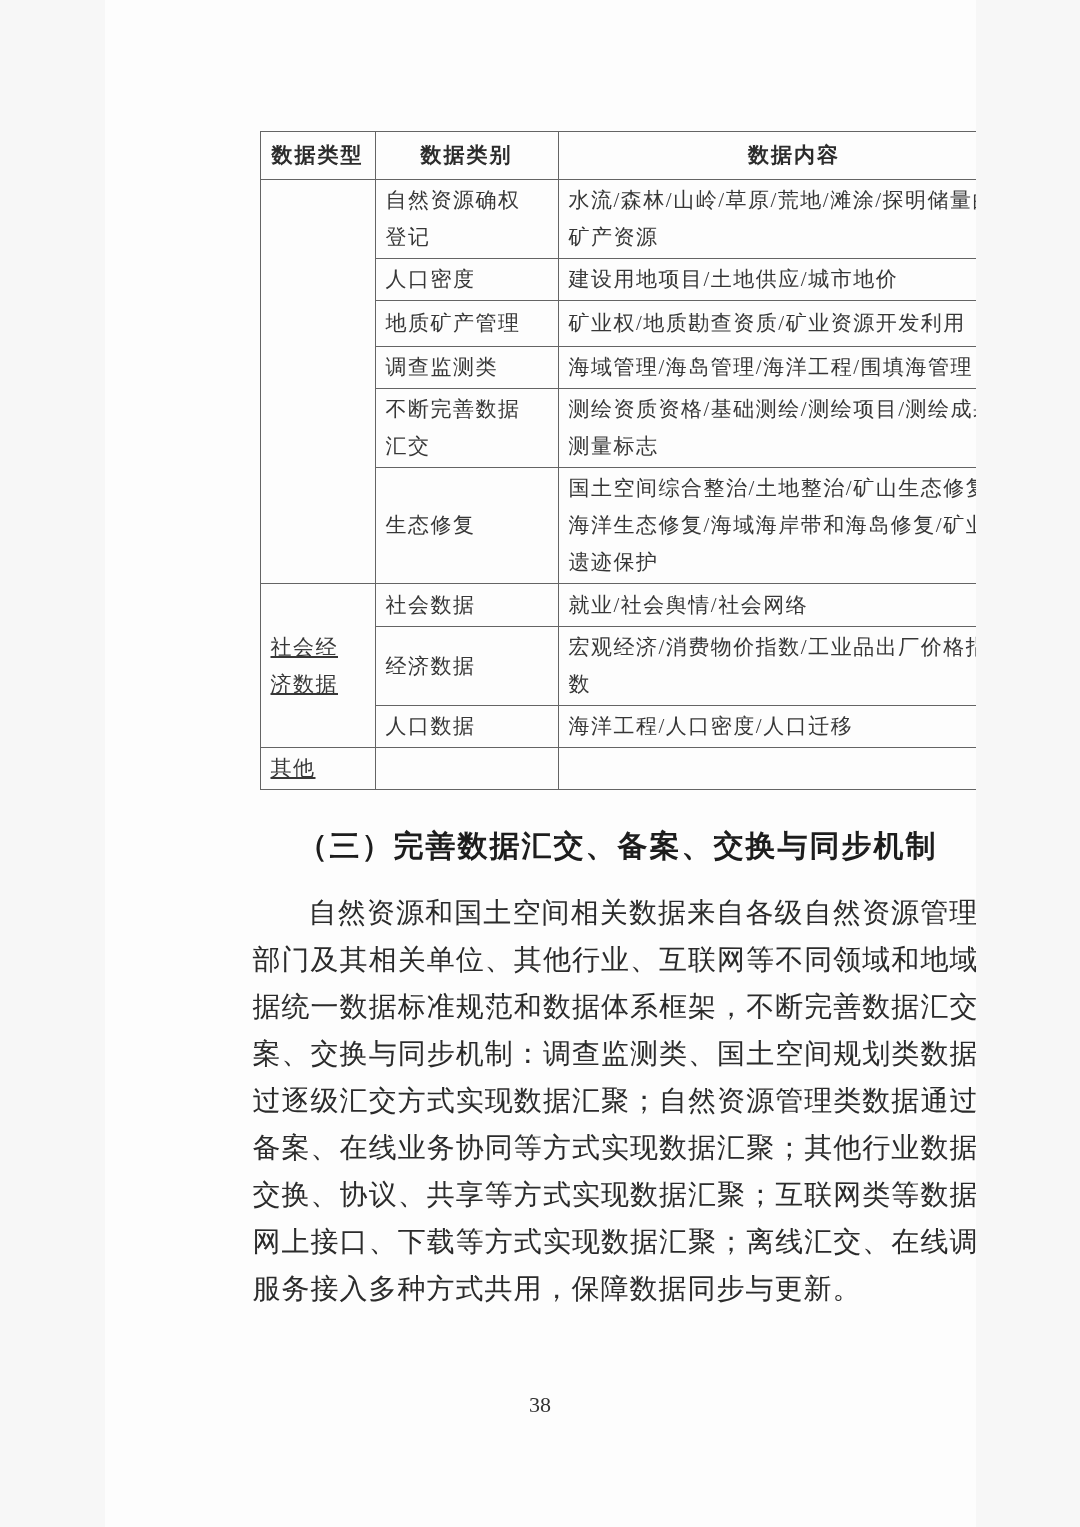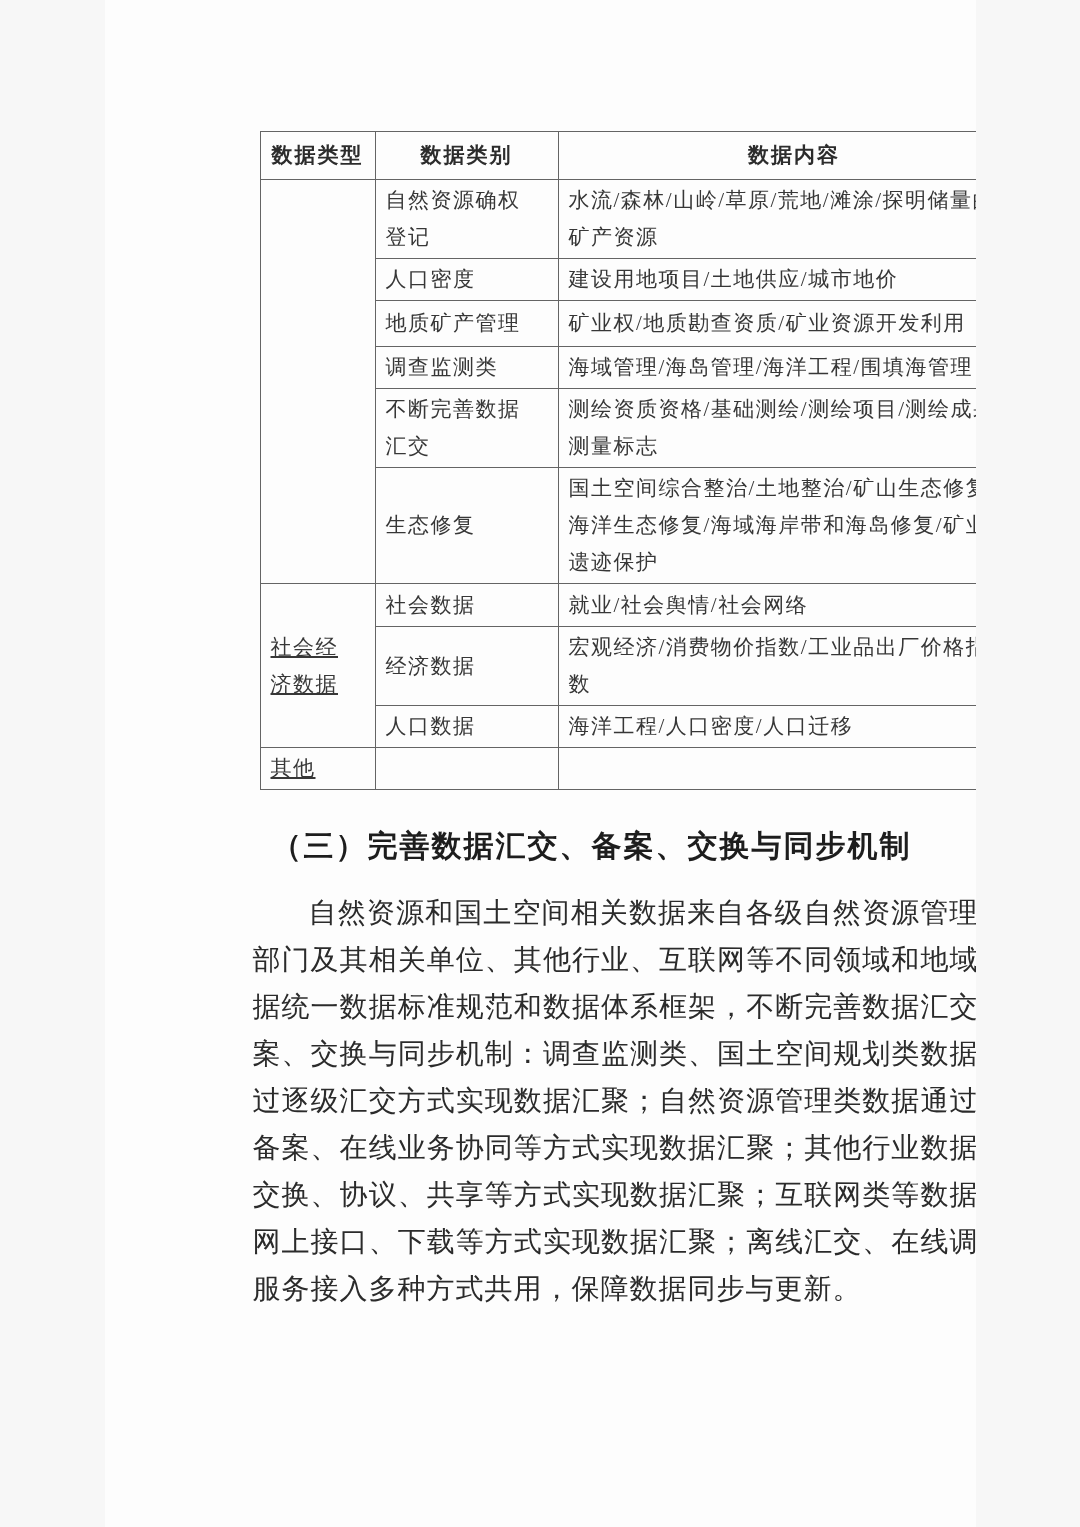--- a/index.html
+++ b/index.html
@@ -52,21 +52,21 @@
     text-align: left;
     padding-left: 8px;
     text-decoration: underline;
   }
   td.content-cell {
     padding-left: 9px;
     padding-right: 10px;
   }
   
   .section-heading {
-    margin: 36px 0 22px 20px;
+    margin: 36px 0 22px 46px;
     font-family: "Liberation Sans", "DejaVu Sans", sans-serif;
     font-size: 30px;
     font-weight: bold;
     letter-spacing: 2px;
     color: #1d1d1d;
   }
   .body-paragraph {
     margin: 1px;
     font-size: 28px;
     line-height: 47px;
@@ -150,13 +150,14 @@
           <td class="content-cell"></td>
         </tr>
       </tbody>
     </table>
 
     <h2 class="section-heading">（三）完善数据汇交、备案、交换与同步机制</h2>
 
     <p class="body-paragraph">自然资源和国土空间相关数据来自各级自然资源管理相关部门及其相关单位、其他行业、互联网等不同领域和地域。根据统一数据标准规范和数据体系框架，不断完善数据汇交、备案、交换与同步机制：调查监测类、国土空间规划类数据要通过逐级汇交方式实现数据汇聚；自然资源管理类数据通过实时备案、在线业务协同等方式实现数据汇聚；其他行业数据通过交换、协议、共享等方式实现数据汇聚；互联网类等数据通过网上接口、下载等方式实现数据汇聚；离线汇交、在线调用、服务接入多种方式共用，保障数据同步与更新。</p>
   </div>
 
+  <div class="page-number">38</div>
 </div>
 
 </body></html>

